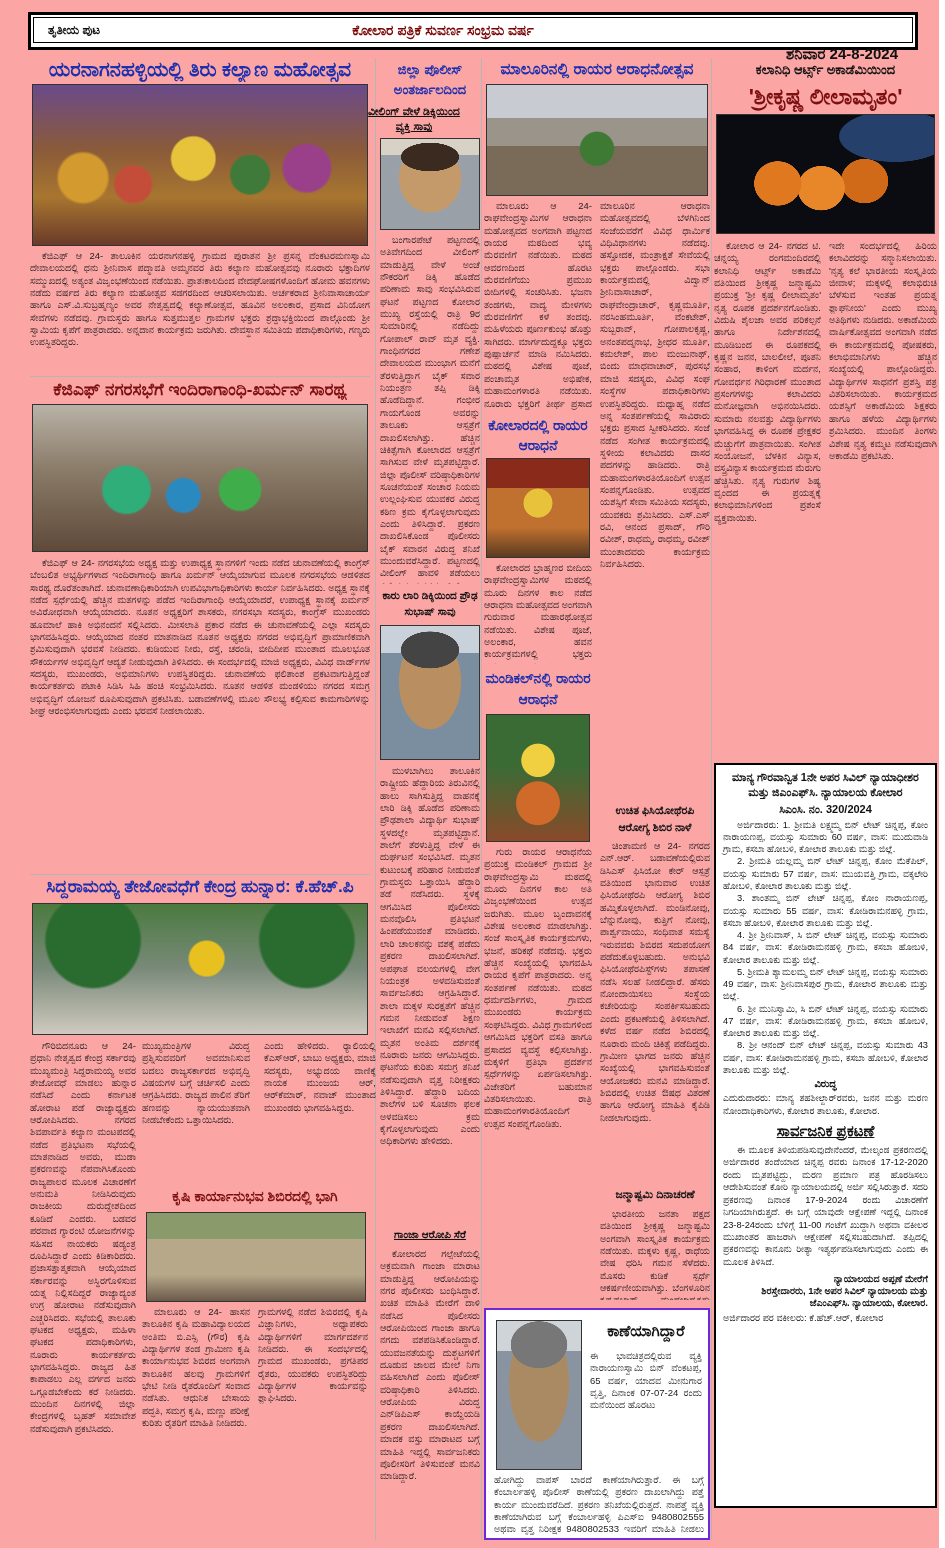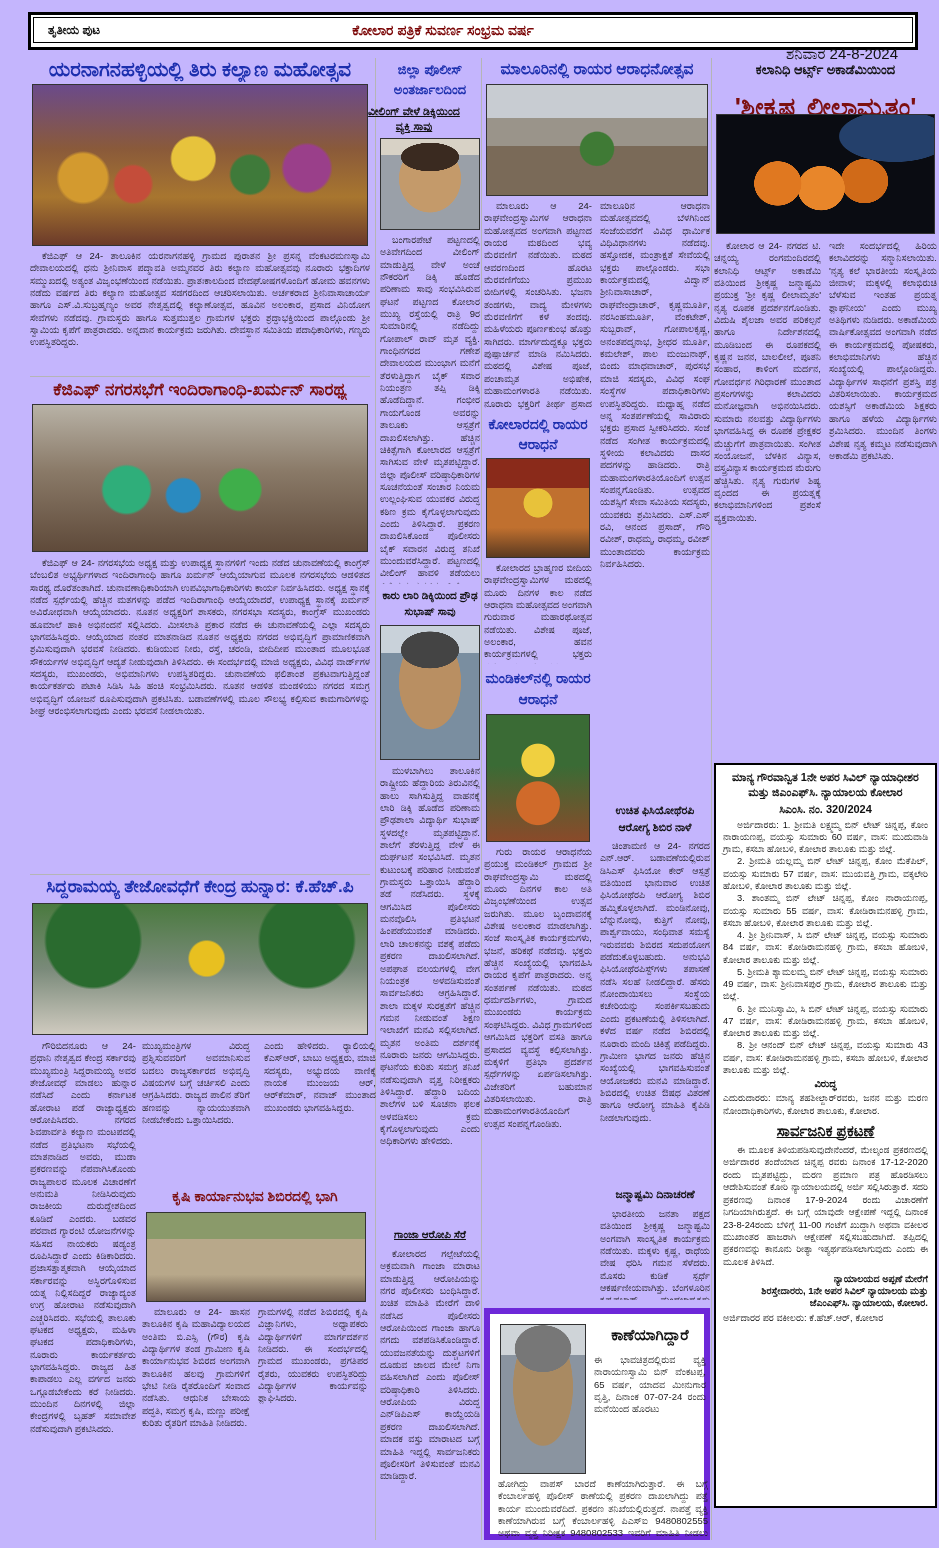--- a/index.html
+++ b/index.html
@@ -1,34 +1,34 @@
 <!DOCTYPE html>
 <html><head>
 <meta charset="utf-8">
 <style>
   html,body{margin:0;padding:0;background:#ffffff;}
-  #page{position:relative;width:939px;height:1548px;background:#c4b5fd;overflow:hidden;
+  #page{position:relative;width:939px;height:1548px;background:#fca5a5;overflow:hidden;
         font-family:"Liberation Sans","DejaVu Sans",sans-serif;color:#111;}
   .abs{position:absolute;}
   .bodytxt{font-size:9.5px;line-height:1.3;text-align:justify;color:#1c1c1c;overflow:hidden;}
   .bodytxt.ind{text-indent:12px;}
   .blue-h{color:#1c2fae;font-weight:bold;text-align:center;overflow:hidden;}
   .maroon-h{color:#7c0f10;font-weight:bold;text-align:center;overflow:hidden;}
   .black-h{color:#111;font-weight:bold;text-align:center;overflow:hidden;}
   .uline{text-decoration:underline;}
   .photo{border:1px solid #333;box-sizing:border-box;}
   .vrule{width:1px;background:#b5b5b5;}
   .hrule{height:1px;background:#b5b5b5;}
   
   #masthead{border:3px solid #000;box-sizing:border-box;background:#fff;}
   #masthead .inner{border:1px solid #000;margin:2px;height:calc(100% - 6px);
      display:flex;align-items:center;justify-content:space-between;padding:0 14px;box-sizing:border-box;}
   #masthead .pl{font-size:12px;font-weight:bold;}
   #masthead .ct{font-size:14px;font-weight:bold;color:#7a0505;}
-  #masthead .dt{font-size:15px;font-weight:normal;margin-top:48px;}
+  #masthead .dt{font-size:15px;font-weight:bold;margin-top:48px;}
   
   .ph-a1{background:
     radial-gradient(circle at 15% 58%, #d39a2f 0 8%, transparent 9%),
     radial-gradient(circle at 30% 62%, #c44d3a 0 7%, transparent 8%),
     radial-gradient(circle at 48% 46%, #e7c33c 0 11%, transparent 12%),
     radial-gradient(circle at 65% 56%, #3f7a3a 0 8%, transparent 9%),
     radial-gradient(circle at 82% 52%, #9a3f8a 0 8%, transparent 9%),
     linear-gradient(180deg,#6b4a8a 0%,#8a5a3a 40%,#a8762f 70%,#6b3a2a 100%);}
   .ph-a2{background:
     radial-gradient(circle at 28% 58%, #2fae7a 0 9%, transparent 10%),
@@ -63,21 +63,21 @@
     radial-gradient(circle at 50% 36%, #f0d040 0 17%, transparent 18%),
     radial-gradient(circle at 50% 70%, #d06a2a 0 21%, transparent 22%),
     linear-gradient(180deg,#3a6b35 0 40%,#8a4a2a 100%);}
   .ph-stage{background:
     radial-gradient(ellipse 11% 19% at 28% 58%, #e07820 0 98%, transparent 100%),
     radial-gradient(ellipse 11% 19% at 48% 62%, #e8862a 0 98%, transparent 100%),
     radial-gradient(ellipse 11% 19% at 68% 56%, #d06a18 0 98%, transparent 100%),
     radial-gradient(ellipse 26% 22% at 82% 18%, #24406b 0 98%, transparent 100%),
     linear-gradient(180deg,#0a0c12 0 100%);}
   
-  #missing-box{border:6px solid #6d28d9;box-sizing:border-box;background:#fff;}
+  #missing-box{border:2px solid #6d28d9;box-sizing:border-box;background:#fff;}
   #court-box{border:2px solid #000;box-sizing:border-box;background:#fff;padding:5px 7px;overflow:hidden;}
   #court-box .t1{font-size:11px;font-weight:bold;text-align:center;line-height:1.35;}
   #court-box .case{font-size:11px;font-weight:bold;text-align:center;margin:3px 0;}
   #court-box .item{font-size:9.3px;line-height:1.32;text-align:justify;text-indent:14px;}
   #court-box .vs{font-size:10px;font-weight:bold;text-align:center;margin:2px 0;}
   #court-box .resp{font-size:9.3px;line-height:1.32;text-align:justify;}
   #court-box .pub{font-size:15px;font-weight:bold;text-align:center;text-decoration:underline;margin:5px 0 4px 0;}
   #court-box .nbody{font-size:9.3px;line-height:1.34;text-align:justify;text-indent:14px;}
   #court-box .sg1{font-size:9.5px;font-weight:bold;text-align:right;margin-top:5px;}
   #court-box .sg2{font-size:9.5px;font-weight:bold;text-align:right;}
@@ -126,42 +126,42 @@
   <div class="abs bodytxt ind" style="left:380px;top:234px;width:100px;height:350px;">ಬಂಗಾರಪೇಟೆ ಪಟ್ಟಣದಲ್ಲಿ ಅತಿವೇಗದಿಂದ ವೀಲಿಂಗ್ ಮಾಡುತ್ತಿದ್ದ ವೇಳೆ ಅಂಚೆ ನೌಕರರಿಗೆ ಡಿಕ್ಕಿ ಹೊಡೆದ ಪರಿಣಾಮ ಸಾವು ಸಂಭವಿಸಿರುವ ಘಟನೆ ಪಟ್ಟಣದ ಕೋಲಾರ ಮುಖ್ಯ ರಸ್ತೆಯಲ್ಲಿ ರಾತ್ರಿ 9ರ ಸುಮಾರಿನಲ್ಲಿ ನಡೆದಿದ್ದು ಗೋಪಾಲ್ ರಾವ್ ಮೃತ ವ್ಯಕ್ತಿ. ಗಾಂಧಿನಗರದ ಗಣೇಶ ದೇವಾಲಯದ ಮುಂಭಾಗ ಮನೆಗೆ ತೆರಳುತ್ತಿದ್ದಾಗ ಬೈಕ್ ಸವಾರ ನಿಯಂತ್ರಣ ತಪ್ಪಿ ಡಿಕ್ಕಿ ಹೊಡೆದಿದ್ದಾನೆ. ಗಂಭೀರ ಗಾಯಗೊಂಡ ಅವರನ್ನು ತಾಲೂಕು ಆಸ್ಪತ್ರೆಗೆ ದಾಖಲಿಸಲಾಗಿತ್ತು. ಹೆಚ್ಚಿನ ಚಿಕಿತ್ಸೆಗಾಗಿ ಕೋಲಾರದ ಆಸ್ಪತ್ರೆಗೆ ಸಾಗಿಸುವ ವೇಳೆ ಮೃತಪಟ್ಟಿದ್ದಾರೆ. ಜಿಲ್ಲಾ ಪೊಲೀಸ್ ವರಿಷ್ಠಾಧಿಕಾರಿಗಳ ಸೂಚನೆಯಂತೆ ಸಂಚಾರ ನಿಯಮ ಉಲ್ಲಂಘಿಸುವ ಯುವಕರ ವಿರುದ್ಧ ಕಠಿಣ ಕ್ರಮ ಕೈಗೊಳ್ಳಲಾಗುವುದು ಎಂದು ತಿಳಿಸಿದ್ದಾರೆ. ಪ್ರಕರಣ ದಾಖಲಿಸಿಕೊಂಡ ಪೊಲೀಸರು ಬೈಕ್ ಸವಾರನ ವಿರುದ್ಧ ತನಿಖೆ ಮುಂದುವರೆಸಿದ್ದಾರೆ. ಪಟ್ಟಣದಲ್ಲಿ ವೀಲಿಂಗ್ ಹಾವಳಿ ತಡೆಯಲು ವಿಶೇಷ ತಂಡ ರಚಿಸಲಾಗಿದೆ.</div>
   <div class="abs black-h" style="left:380px;top:588px;width:100px;height:34px;font-size:10.5px;line-height:1.5;">ಕಾರು ಲಾರಿ ಡಿಕ್ಕಿಯಿಂದ ಪ್ರೌಢ ಸುಭಾಷ್ ಸಾವು</div>
   <div class="abs photo ph-portrait2" style="left:380px;top:625px;width:100px;height:135px;"></div>
   <div class="abs bodytxt ind" style="left:380px;top:765px;width:100px;height:458px;">ಮುಳಬಾಗಿಲು ತಾಲೂಕಿನ ರಾಷ್ಟ್ರೀಯ ಹೆದ್ದಾರಿಯ ತಿರುವಿನಲ್ಲಿ ಹಾಲು ಸಾಗಿಸುತ್ತಿದ್ದ ವಾಹನಕ್ಕೆ ಲಾರಿ ಡಿಕ್ಕಿ ಹೊಡೆದ ಪರಿಣಾಮ ಪ್ರೌಢಶಾಲಾ ವಿದ್ಯಾರ್ಥಿ ಸುಭಾಷ್ ಸ್ಥಳದಲ್ಲೇ ಮೃತಪಟ್ಟಿದ್ದಾನೆ. ಶಾಲೆಗೆ ತೆರಳುತ್ತಿದ್ದ ವೇಳೆ ಈ ದುರ್ಘಟನೆ ಸಂಭವಿಸಿದೆ. ಮೃತನ ಕುಟುಂಬಕ್ಕೆ ಪರಿಹಾರ ನೀಡುವಂತೆ ಗ್ರಾಮಸ್ಥರು ಒತ್ತಾಯಿಸಿ ಹೆದ್ದಾರಿ ತಡೆ ನಡೆಸಿದರು. ಸ್ಥಳಕ್ಕೆ ಆಗಮಿಸಿದ ಪೊಲೀಸರು ಮನವೊಲಿಸಿ ಪ್ರತಿಭಟನೆ ಹಿಂಪಡೆಯುವಂತೆ ಮಾಡಿದರು. ಲಾರಿ ಚಾಲಕನನ್ನು ವಶಕ್ಕೆ ಪಡೆದು ಪ್ರಕರಣ ದಾಖಲಿಸಲಾಗಿದೆ. ಅಪಘಾತ ವಲಯಗಳಲ್ಲಿ ವೇಗ ನಿಯಂತ್ರಕ ಅಳವಡಿಸುವಂತೆ ಸಾರ್ವಜನಿಕರು ಆಗ್ರಹಿಸಿದ್ದಾರೆ. ಶಾಲಾ ಮಕ್ಕಳ ಸುರಕ್ಷತೆಗೆ ಹೆಚ್ಚಿನ ಗಮನ ನೀಡುವಂತೆ ಶಿಕ್ಷಣ ಇಲಾಖೆಗೆ ಮನವಿ ಸಲ್ಲಿಸಲಾಗಿದೆ. ಮೃತನ ಅಂತಿಮ ದರ್ಶನಕ್ಕೆ ನೂರಾರು ಜನರು ಆಗಮಿಸಿದ್ದರು. ಘಟನೆಯ ಕುರಿತು ಸಮಗ್ರ ತನಿಖೆ ನಡೆಸುವುದಾಗಿ ವೃತ್ತ ನಿರೀಕ್ಷಕರು ತಿಳಿಸಿದ್ದಾರೆ. ಹೆದ್ದಾರಿ ಬದಿಯ ಶಾಲೆಗಳ ಬಳಿ ಸೂಚನಾ ಫಲಕ ಅಳವಡಿಸಲು ಕ್ರಮ ಕೈಗೊಳ್ಳಲಾಗುವುದು ಎಂದು ಅಧಿಕಾರಿಗಳು ಹೇಳಿದರು.</div>
   <div class="abs black-h uline" style="left:380px;top:1228px;width:100px;height:16px;font-size:10.5px;">ಗಾಂಜಾ ಆರೋಪಿ ಸೆರೆ</div>
   <div class="abs bodytxt ind" style="left:380px;top:1248px;width:100px;height:292px;">ಕೋಲಾರದ ಗಲ್ಪೇಟೆಯಲ್ಲಿ ಅಕ್ರಮವಾಗಿ ಗಾಂಜಾ ಮಾರಾಟ ಮಾಡುತ್ತಿದ್ದ ಆರೋಪಿಯನ್ನು ನಗರ ಪೊಲೀಸರು ಬಂಧಿಸಿದ್ದಾರೆ. ಖಚಿತ ಮಾಹಿತಿ ಮೇರೆಗೆ ದಾಳಿ ನಡೆಸಿದ ಪೊಲೀಸರು ಆರೋಪಿಯಿಂದ ಗಾಂಜಾ ಹಾಗೂ ನಗದು ವಶಪಡಿಸಿಕೊಂಡಿದ್ದಾರೆ. ಯುವಜನತೆಯನ್ನು ದುಶ್ಚಟಗಳಿಗೆ ದೂಡುವ ಜಾಲದ ಮೇಲೆ ನಿಗಾ ವಹಿಸಲಾಗಿದೆ ಎಂದು ಪೊಲೀಸ್ ವರಿಷ್ಠಾಧಿಕಾರಿ ತಿಳಿಸಿದರು. ಆರೋಪಿಯ ವಿರುದ್ಧ ಎನ್‌ಡಿಪಿಎಸ್ ಕಾಯ್ದೆಯಡಿ ಪ್ರಕರಣ ದಾಖಲಿಸಲಾಗಿದೆ. ಮಾದಕ ವಸ್ತು ಮಾರಾಟದ ಬಗ್ಗೆ ಮಾಹಿತಿ ಇದ್ದಲ್ಲಿ ಸಾರ್ವಜನಿಕರು ಪೊಲೀಸರಿಗೆ ತಿಳಿಸುವಂತೆ ಮನವಿ ಮಾಡಿದ್ದಾರೆ.</div>
 
   <div class="abs blue-h" style="left:484px;top:60px;width:226px;height:22px;font-size:15.5px;">ಮಾಲೂರಿನಲ್ಲಿ ರಾಯರ ಆರಾಧನೋತ್ಸವ</div>
   <div class="abs photo ph-proc" style="left:486px;top:84px;width:222px;height:112px;"></div>
   <div class="abs bodytxt ind" style="left:484px;top:200px;width:108px;height:212px;">ಮಾಲೂರು ಆ 24- ರಾಘವೇಂದ್ರಸ್ವಾಮಿಗಳ ಆರಾಧನಾ ಮಹೋತ್ಸವದ ಅಂಗವಾಗಿ ಪಟ್ಟಣದ ರಾಯರ ಮಠದಿಂದ ಭವ್ಯ ಮೆರವಣಿಗೆ ನಡೆಯಿತು. ಮಠದ ಆವರಣದಿಂದ ಹೊರಟ ಮೆರವಣಿಗೆಯು ಪ್ರಮುಖ ಬೀದಿಗಳಲ್ಲಿ ಸಂಚರಿಸಿತು. ಭಜನಾ ತಂಡಗಳು, ವಾದ್ಯ ಮೇಳಗಳು ಮೆರವಣಿಗೆಗೆ ಕಳೆ ತಂದವು. ಮಹಿಳೆಯರು ಪೂರ್ಣಕುಂಭ ಹೊತ್ತು ಸಾಗಿದರು. ಮಾರ್ಗದುದ್ದಕ್ಕೂ ಭಕ್ತರು ಪುಷ್ಪಾರ್ಚನೆ ಮಾಡಿ ನಮಿಸಿದರು. ಮಠದಲ್ಲಿ ವಿಶೇಷ ಪೂಜೆ, ಪಂಚಾಮೃತ ಅಭಿಷೇಕ, ಮಹಾಮಂಗಳಾರತಿ ನಡೆಯಿತು. ನೂರಾರು ಭಕ್ತರಿಗೆ ತೀರ್ಥ ಪ್ರಸಾದ ವಿನಿಯೋಗ ಮಾಡಲಾಯಿತು.</div>
-  <div class="abs blue-h" style="left:484px;top:415px;width:108px;height:40px;font-size:14px;line-height:1.45;font-family:Liberation Serif, serif;">ಕೋಲಾರದಲ್ಲಿ ರಾಯರ ಆರಾಧನೆ</div>
+  <div class="abs blue-h" style="left:484px;top:415px;width:108px;height:40px;font-size:14px;line-height:1.45;">ಕೋಲಾರದಲ್ಲಿ ರಾಯರ ಆರಾಧನೆ</div>
   <div class="abs photo ph-shrine" style="left:486px;top:458px;width:104px;height:100px;"></div>
   <div class="abs bodytxt ind" style="left:484px;top:562px;width:108px;height:102px;">ಕೋಲಾರದ ಬ್ರಾಹ್ಮಣರ ಬೀದಿಯ ರಾಘವೇಂದ್ರಸ್ವಾಮಿಗಳ ಮಠದಲ್ಲಿ ಮೂರು ದಿನಗಳ ಕಾಲ ನಡೆದ ಆರಾಧನಾ ಮಹೋತ್ಸವದ ಅಂಗವಾಗಿ ಗುರುವಾರ ಮಹಾರಥೋತ್ಸವ ನಡೆಯಿತು. ವಿಶೇಷ ಪೂಜೆ, ಅಲಂಕಾರ, ಹವನ ಕಾರ್ಯಕ್ರಮಗಳಲ್ಲಿ ಭಕ್ತರು ಶ್ರದ್ಧೆಯಿಂದ ಪಾಲ್ಗೊಂಡರು.</div>
   <div class="abs blue-h" style="left:484px;top:668px;width:108px;height:44px;font-size:14px;line-height:1.5;">ಮಂಡಿಕಲ್‌ನಲ್ಲಿ ರಾಯರ ಆರಾಧನೆ</div>
   <div class="abs photo ph-deity" style="left:486px;top:714px;width:104px;height:128px;"></div>
   <div class="abs bodytxt ind" style="left:484px;top:846px;width:108px;height:448px;">ಗುರು ರಾಯರ ಆರಾಧನೆಯ ಪ್ರಯುಕ್ತ ಮಂಡಿಕಲ್ ಗ್ರಾಮದ ಶ್ರೀ ರಾಘವೇಂದ್ರಸ್ವಾಮಿ ಮಠದಲ್ಲಿ ಮೂರು ದಿನಗಳ ಕಾಲ ಅತಿ ವಿಜೃಂಭಣೆಯಿಂದ ಉತ್ಸವ ಜರುಗಿತು. ಮೂಲ ಬೃಂದಾವನಕ್ಕೆ ವಿಶೇಷ ಅಲಂಕಾರ ಮಾಡಲಾಗಿತ್ತು. ಸಂಜೆ ಸಾಂಸ್ಕೃತಿಕ ಕಾರ್ಯಕ್ರಮಗಳು, ಭಜನೆ, ಹರಿಕಥೆ ನಡೆದವು. ಭಕ್ತರು ಹೆಚ್ಚಿನ ಸಂಖ್ಯೆಯಲ್ಲಿ ಭಾಗವಹಿಸಿ ರಾಯರ ಕೃಪೆಗೆ ಪಾತ್ರರಾದರು. ಅನ್ನ ಸಂತರ್ಪಣೆ ನಡೆಯಿತು. ಮಠದ ಧರ್ಮದರ್ಶಿಗಳು, ಗ್ರಾಮದ ಮುಖಂಡರು ಕಾರ್ಯಕ್ರಮ ಸಂಘಟಿಸಿದ್ದರು. ವಿವಿಧ ಗ್ರಾಮಗಳಿಂದ ಆಗಮಿಸಿದ ಭಕ್ತರಿಗೆ ವಸತಿ ಹಾಗೂ ಪ್ರಸಾದದ ವ್ಯವಸ್ಥೆ ಕಲ್ಪಿಸಲಾಗಿತ್ತು. ಮಕ್ಕಳಿಗೆ ಪ್ರತಿಭಾ ಪ್ರದರ್ಶನ ಸ್ಪರ್ಧೆಗಳನ್ನು ಏರ್ಪಡಿಸಲಾಗಿತ್ತು. ವಿಜೇತರಿಗೆ ಬಹುಮಾನ ವಿತರಿಸಲಾಯಿತು. ರಾತ್ರಿ ಮಹಾಮಂಗಳಾರತಿಯೊಂದಿಗೆ ಉತ್ಸವ ಸಂಪನ್ನಗೊಂಡಿತು.</div>
 
   <div class="abs bodytxt" style="left:600px;top:200px;width:110px;height:598px;">ಮಾಲೂರಿನ ಆರಾಧನಾ ಮಹೋತ್ಸವದಲ್ಲಿ ಬೆಳಗಿನಿಂದ ಸಂಜೆಯವರೆಗೆ ವಿವಿಧ ಧಾರ್ಮಿಕ ವಿಧಿವಿಧಾನಗಳು ನಡೆದವು. ಹಸ್ತೋದಕ, ಮಂತ್ರಾಕ್ಷತೆ ಸೇವೆಯಲ್ಲಿ ಭಕ್ತರು ಪಾಲ್ಗೊಂಡರು. ಸಭಾ ಕಾರ್ಯಕ್ರಮದಲ್ಲಿ ವಿದ್ವಾನ್ ಶ್ರೀನಿವಾಸಾಚಾರ್, ರಾಘವೇಂದ್ರಾಚಾರ್, ಕೃಷ್ಣಮೂರ್ತಿ, ನರಸಿಂಹಮೂರ್ತಿ, ವೆಂಕಟೇಶ್, ಸುಬ್ಬರಾವ್, ಗೋಪಾಲಕೃಷ್ಣ, ಅನಂತಪದ್ಮನಾಭ, ಶ್ರೀಧರ ಮೂರ್ತಿ, ಕಮಲೇಶ್, ಪಾಲ ಮಂಜುನಾಥ್, ಬಿಂದು ಮಾಧವಾಚಾರ್, ಪುರಸಭೆ ಮಾಜಿ ಸದಸ್ಯರು, ವಿವಿಧ ಸಂಘ ಸಂಸ್ಥೆಗಳ ಪದಾಧಿಕಾರಿಗಳು ಉಪಸ್ಥಿತರಿದ್ದರು. ಮಧ್ಯಾಹ್ನ ನಡೆದ ಅನ್ನ ಸಂತರ್ಪಣೆಯಲ್ಲಿ ಸಾವಿರಾರು ಭಕ್ತರು ಪ್ರಸಾದ ಸ್ವೀಕರಿಸಿದರು. ಸಂಜೆ ನಡೆದ ಸಂಗೀತ ಕಾರ್ಯಕ್ರಮದಲ್ಲಿ ಸ್ಥಳೀಯ ಕಲಾವಿದರು ದಾಸರ ಪದಗಳನ್ನು ಹಾಡಿದರು. ರಾತ್ರಿ ಮಹಾಮಂಗಳಾರತಿಯೊಂದಿಗೆ ಉತ್ಸವ ಸಂಪನ್ನಗೊಂಡಿತು. ಉತ್ಸವದ ಯಶಸ್ಸಿಗೆ ಸೇವಾ ಸಮಿತಿಯ ಸದಸ್ಯರು, ಯುವಕರು ಶ್ರಮಿಸಿದರು. ಎಸ್.ಎಸ್ ರವಿ, ಆನಂದ ಪ್ರಸಾದ್, ಗೌರಿ ರವೀಶ್, ರಾಧಮ್ಮ, ರಾಧಮ್ಮ, ರವೀಶ್ ಮುಂತಾದವರು ಕಾರ್ಯಕ್ರಮ ನಿರ್ವಹಿಸಿದರು.</div>
   <div class="abs black-h" style="left:600px;top:802px;width:110px;height:34px;font-size:11px;line-height:1.5;">ಉಚಿತ ಫಿಸಿಯೋಥೆರಪಿ ಆರೋಗ್ಯ ಶಿಬಿರ ನಾಳೆ</div>
   <div class="abs bodytxt ind" style="left:600px;top:840px;width:110px;height:344px;">ಚಿಂತಾಮಣಿ ಆ 24- ನಗರದ ಎನ್.ಆರ್. ಬಡಾವಣೆಯಲ್ಲಿರುವ ಡಿಸಿಎಸ್ ಫಿಸಿಯೋ ಕೇರ್ ಆಸ್ಪತ್ರೆ ವತಿಯಿಂದ ಭಾನುವಾರ ಉಚಿತ ಫಿಸಿಯೋಥೆರಪಿ ಆರೋಗ್ಯ ಶಿಬಿರ ಹಮ್ಮಿಕೊಳ್ಳಲಾಗಿದೆ. ಮಂಡಿನೋವು, ಬೆನ್ನುನೋವು, ಕುತ್ತಿಗೆ ನೋವು, ಪಾರ್ಶ್ವವಾಯು, ಸಂಧಿವಾತ ಸಮಸ್ಯೆ ಇರುವವರು ಶಿಬಿರದ ಸದುಪಯೋಗ ಪಡೆದುಕೊಳ್ಳಬಹುದು. ಅನುಭವಿ ಫಿಸಿಯೋಥೆರಪಿಸ್ಟ್‌ಗಳು ತಪಾಸಣೆ ನಡೆಸಿ ಸಲಹೆ ನೀಡಲಿದ್ದಾರೆ. ಹೆಸರು ನೋಂದಾಯಿಸಲು ಸಂಸ್ಥೆಯ ಕಚೇರಿಯನ್ನು ಸಂಪರ್ಕಿಸಬಹುದು ಎಂದು ಪ್ರಕಟಣೆಯಲ್ಲಿ ತಿಳಿಸಲಾಗಿದೆ. ಕಳೆದ ವರ್ಷ ನಡೆದ ಶಿಬಿರದಲ್ಲಿ ನೂರಾರು ಮಂದಿ ಚಿಕಿತ್ಸೆ ಪಡೆದಿದ್ದರು. ಗ್ರಾಮೀಣ ಭಾಗದ ಜನರು ಹೆಚ್ಚಿನ ಸಂಖ್ಯೆಯಲ್ಲಿ ಭಾಗವಹಿಸುವಂತೆ ಆಯೋಜಕರು ಮನವಿ ಮಾಡಿದ್ದಾರೆ. ಶಿಬಿರದಲ್ಲಿ ಉಚಿತ ಔಷಧ ವಿತರಣೆ ಹಾಗೂ ಆರೋಗ್ಯ ಮಾಹಿತಿ ಕೈಪಿಡಿ ನೀಡಲಾಗುವುದು.</div>
   <div class="abs black-h" style="left:600px;top:1188px;width:110px;height:16px;font-size:11px;">ಜನ್ಮಾಷ್ಟಮಿ ದಿನಾಚರಣೆ</div>
   <div class="abs bodytxt ind" style="left:600px;top:1208px;width:110px;height:92px;">ಭಾರತೀಯ ಜನತಾ ಪಕ್ಷದ ವತಿಯಿಂದ ಶ್ರೀಕೃಷ್ಣ ಜನ್ಮಾಷ್ಟಮಿ ಅಂಗವಾಗಿ ಸಾಂಸ್ಕೃತಿಕ ಕಾರ್ಯಕ್ರಮ ನಡೆಯಿತು. ಮಕ್ಕಳು ಕೃಷ್ಣ, ರಾಧೆಯ ವೇಷ ಧರಿಸಿ ಗಮನ ಸೆಳೆದರು. ಮೊಸರು ಕುಡಿಕೆ ಸ್ಪರ್ಧೆ ಆಕರ್ಷಣೀಯವಾಗಿತ್ತು. ಬೆಂಗಳೂರಿನ ಕೃಷ್ಣಪ್ರಭಾತ್, ಮಂಡಲಾಧ್ಯಕ್ಷರು ಭಾಗವಹಿಸಿದ್ದರು.</div>
 
   <div id="missing-box" class="abs" style="left:484px;top:1308px;width:226px;height:232px;">
     <div class="abs photo ph-missing" style="left:10px;top:10px;width:86px;height:150px;"></div>
     <div class="abs black-h" style="left:104px;top:12px;width:112px;height:22px;font-size:15px;">ಕಾಣೆಯಾಗಿದ್ದಾರೆ</div>
     <div class="abs bodytxt" style="left:104px;top:40px;width:112px;height:120px;">ಈ ಭಾವಚಿತ್ರದಲ್ಲಿರುವ ವ್ಯಕ್ತಿ ನಾರಾಯಣಸ್ವಾಮಿ ಬಿನ್ ವೆಂಕಟಪ್ಪ, 65 ವರ್ಷ, ಯಾದವ ಮೀನುಗಾರ ವೃತ್ತಿ, ದಿನಾಂಕ 07-07-24 ರಂದು ಮನೆಯಿಂದ ಹೊರಟು</div>
     <div class="abs bodytxt" style="left:8px;top:164px;width:210px;height:62px;">ಹೋಗಿದ್ದು ವಾಪಸ್ ಬಾರದೆ ಕಾಣೆಯಾಗಿರುತ್ತಾರೆ. ಈ ಬಗ್ಗೆ ಕೆಂಬಾರ್ಲಹಳ್ಳಿ ಪೊಲೀಸ್ ಠಾಣೆಯಲ್ಲಿ ಪ್ರಕರಣ ದಾಖಲಾಗಿದ್ದು ಪತ್ತೆ ಕಾರ್ಯ ಮುಂದುವರೆದಿದೆ. ಪ್ರಕರಣ ತನಿಖೆಯಲ್ಲಿರುತ್ತದೆ. ನಾಪತ್ತೆ ವ್ಯಕ್ತಿ ಕಾಣೆಯಾಗಿರುವ ಬಗ್ಗೆ ಕೆಂಬಾರ್ಲಹಳ್ಳಿ ಪಿಎಸ್‌ಐ 9480802555 ಅಥವಾ ವೃತ್ತ ನಿರೀಕ್ಷಕ 9480802533 ಇವರಿಗೆ ಮಾಹಿತಿ ನೀಡಲು ಕೋರಿದೆ.</div>
   </div>
 
   <div class="abs black-h" style="left:714px;top:62px;width:223px;height:18px;font-size:13px;">ಕಲಾನಿಧಿ ಆರ್ಟ್ಸ್ ಅಕಾಡೆಮಿಯಿಂದ</div>
-  <div class="abs maroon-h" style="left:714px;top:92px;width:223px;height:32px;font-size:26px;">'ಶ್ರೀಕೃಷ್ಣ ಲೀಲಾಮೃತಂ'</div>
+  <div class="abs maroon-h" style="left:714px;top:84px;width:223px;height:32px;font-size:22px;">'ಶ್ರೀಕೃಷ್ಣ ಲೀಲಾಮೃತಂ'</div>
   <div class="abs photo ph-stage" style="left:716px;top:114px;width:219px;height:120px;"></div>
   <div class="abs bodytxt ind" style="left:714px;top:240px;width:107px;height:548px;">ಕೋಲಾರ ಆ 24- ನಗರದ ಟಿ. ಚನ್ನಯ್ಯ ರಂಗಮಂದಿರದಲ್ಲಿ ಕಲಾನಿಧಿ ಆರ್ಟ್ಸ್ ಅಕಾಡೆಮಿ ವತಿಯಿಂದ ಶ್ರೀಕೃಷ್ಣ ಜನ್ಮಾಷ್ಟಮಿ ಪ್ರಯುಕ್ತ 'ಶ್ರೀ ಕೃಷ್ಣ ಲೀಲಾಮೃತಂ' ನೃತ್ಯ ರೂಪಕ ಪ್ರದರ್ಶನಗೊಂಡಿತು. ವಿದುಷಿ ಶೈಲಜಾ ಅವರ ಪರಿಕಲ್ಪನೆ ಹಾಗೂ ನಿರ್ದೇಶನದಲ್ಲಿ ಮೂಡಿಬಂದ ಈ ರೂಪಕದಲ್ಲಿ ಕೃಷ್ಣನ ಜನನ, ಬಾಲಲೀಲೆ, ಪೂತನಿ ಸಂಹಾರ, ಕಾಳಿಂಗ ಮರ್ದನ, ಗೋವರ್ಧನ ಗಿರಿಧಾರಣೆ ಮುಂತಾದ ಪ್ರಸಂಗಗಳನ್ನು ಕಲಾವಿದರು ಮನೋಜ್ಞವಾಗಿ ಅಭಿನಯಿಸಿದರು. ಸುಮಾರು ನಲವತ್ತು ವಿದ್ಯಾರ್ಥಿಗಳು ಭಾಗವಹಿಸಿದ್ದ ಈ ರೂಪಕ ಪ್ರೇಕ್ಷಕರ ಮೆಚ್ಚುಗೆಗೆ ಪಾತ್ರವಾಯಿತು. ಸಂಗೀತ ಸಂಯೋಜನೆ, ಬೆಳಕಿನ ವಿನ್ಯಾಸ, ವಸ್ತ್ರವಿನ್ಯಾಸ ಕಾರ್ಯಕ್ರಮದ ಮೆರುಗು ಹೆಚ್ಚಿಸಿತು. ನೃತ್ಯ ಗುರುಗಳ ಶಿಷ್ಯ ವೃಂದದ ಈ ಪ್ರಯತ್ನಕ್ಕೆ ಕಲಾಭಿಮಾನಿಗಳಿಂದ ಪ್ರಶಂಸೆ ವ್ಯಕ್ತವಾಯಿತು.</div>
   <div class="abs bodytxt" style="left:829px;top:240px;width:108px;height:548px;">ಇದೇ ಸಂದರ್ಭದಲ್ಲಿ ಹಿರಿಯ ಕಲಾವಿದರನ್ನು ಸನ್ಮಾನಿಸಲಾಯಿತು. 'ನೃತ್ಯ ಕಲೆ ಭಾರತೀಯ ಸಂಸ್ಕೃತಿಯ ಜೀವಾಳ; ಮಕ್ಕಳಲ್ಲಿ ಕಲಾಭಿರುಚಿ ಬೆಳೆಸುವ ಇಂತಹ ಪ್ರಯತ್ನ ಶ್ಲಾಘನೀಯ' ಎಂದು ಮುಖ್ಯ ಅತಿಥಿಗಳು ನುಡಿದರು. ಅಕಾಡೆಮಿಯ ವಾರ್ಷಿಕೋತ್ಸವದ ಅಂಗವಾಗಿ ನಡೆದ ಈ ಕಾರ್ಯಕ್ರಮದಲ್ಲಿ ಪೋಷಕರು, ಕಲಾಭಿಮಾನಿಗಳು ಹೆಚ್ಚಿನ ಸಂಖ್ಯೆಯಲ್ಲಿ ಪಾಲ್ಗೊಂಡಿದ್ದರು. ವಿದ್ಯಾರ್ಥಿಗಳ ಸಾಧನೆಗೆ ಪ್ರಶಸ್ತಿ ಪತ್ರ ವಿತರಿಸಲಾಯಿತು. ಕಾರ್ಯಕ್ರಮದ ಯಶಸ್ಸಿಗೆ ಅಕಾಡೆಮಿಯ ಶಿಕ್ಷಕರು ಹಾಗೂ ಹಳೆಯ ವಿದ್ಯಾರ್ಥಿಗಳು ಶ್ರಮಿಸಿದರು. ಮುಂದಿನ ತಿಂಗಳು ವಿಶೇಷ ನೃತ್ಯ ಕಮ್ಮಟ ನಡೆಸುವುದಾಗಿ ಅಕಾಡೆಮಿ ಪ್ರಕಟಿಸಿತು.</div>
 
   <div id="court-box" class="abs" style="left:714px;top:763px;width:223px;height:745px;">
     <div class="t1">ಮಾನ್ಯ ಗೌರವಾನ್ವಿತ 1ನೇ ಅಪರ ಸಿವಿಲ್ ನ್ಯಾಯಾಧೀಶರ ಮತ್ತು ಜಿಎಂಎಫ್‌ಸಿ. ನ್ಯಾಯಾಲಯ ಕೋಲಾರ</div>
     <div class="case">ಸಿಎಂಸಿ. ನಂ. 320/2024</div>
     <div class="item">ಅರ್ಜಿದಾರರು: 1. ಶ್ರೀಮತಿ ಲಕ್ಷ್ಮಮ್ಮ ಬಿನ್ ಲೇಟ್ ಚಿನ್ನಪ್ಪ, ಕೋಂ ನಾರಾಯಣಪ್ಪ, ವಯಸ್ಸು ಸುಮಾರು 60 ವರ್ಷ, ವಾಸ: ಮುದುವಾಡಿ ಗ್ರಾಮ, ಕಸಬಾ ಹೋಬಳಿ, ಕೋಲಾರ ತಾಲೂಕು ಮತ್ತು ಜಿಲ್ಲೆ.</div>
     <div class="item">2. ಶ್ರೀಮತಿ ಯಲ್ಲಮ್ಮ ಬಿನ್ ಲೇಟ್ ಚಿನ್ನಪ್ಪ, ಕೋಂ ಮೆಕೆಪಿಲ್, ವಯಸ್ಸು ಸುಮಾರು 57 ವರ್ಷ, ವಾಸ: ಮುಯವತ್ತಿ ಗ್ರಾಮ, ವಕ್ಕಲೇರಿ ಹೋಬಳಿ, ಕೋಲಾರ ತಾಲೂಕು ಮತ್ತು ಜಿಲ್ಲೆ.</div>
     <div class="item">3. ಶಾಂತಮ್ಮ ಬಿನ್ ಲೇಟ್ ಚಿನ್ನಪ್ಪ, ಕೋಂ ನಾರಾಯಣಪ್ಪ, ವಯಸ್ಸು ಸುಮಾರು 55 ವರ್ಷ, ವಾಸ: ಕೋಡಿರಾಮನಹಳ್ಳಿ ಗ್ರಾಮ, ಕಸಬಾ ಹೋಬಳಿ, ಕೋಲಾರ ತಾಲೂಕು ಮತ್ತು ಜಿಲ್ಲೆ.</div>

